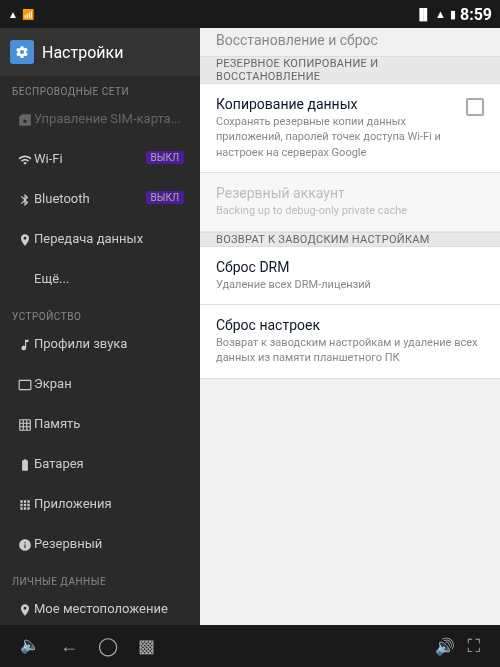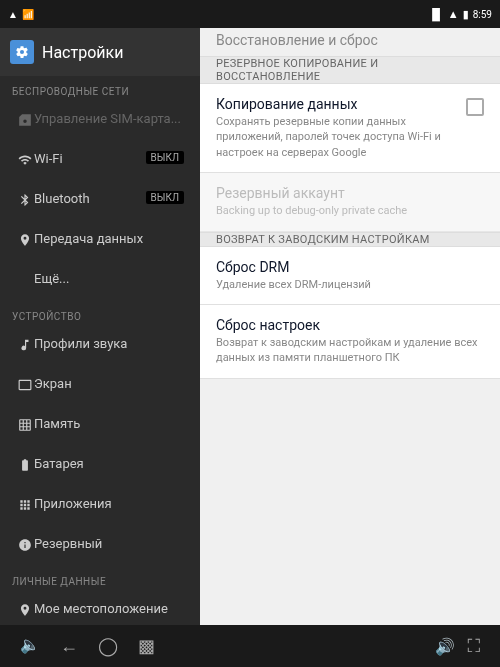--- a/index.html
+++ b/index.html
@@ -106,21 +106,21 @@
       font-size: 13px;
     }
     .toggle-badge {
       font-size: 10px;
       padding: 1px 5px;
       border-radius: 2px;
       background: #555;
       color: #aaa;
     }
     .toggle-badge.off {
-      background: #000000;
+      background: #4c1d95;
       color: #aaa;
     }
 
     
     .content-area {
       flex: 1;
       background: #f0f0f0;
       overflow-y: auto;
       padding: 0;
     }
@@ -218,21 +218,21 @@
 
 <div class="status-bar">
   <div class="status-bar-left">
     <span style="font-size:10px;">▲</span>
     <span style="font-size:10px;">📶</span>
   </div>
   <div class="status-bar-right">
     <span style="font-size:11px;">▐▌</span>
     <span style="font-size:11px;">▲</span>
     <span style="font-size:11px;">▮</span>
-    <span style="font-size:10px; font-weight:normal;">8:59</span>
+    <span style="font-size:16px; font-weight:bold;">8:59</span>
   </div>
 </div>
 
 <div class="main-layout">
 
   <div class="sidebar">
 
     <div class="sidebar-header">
       <div class="sidebar-header-icon">
         <svg width="14" height="14" viewBox="0 0 24 24" fill="white">

